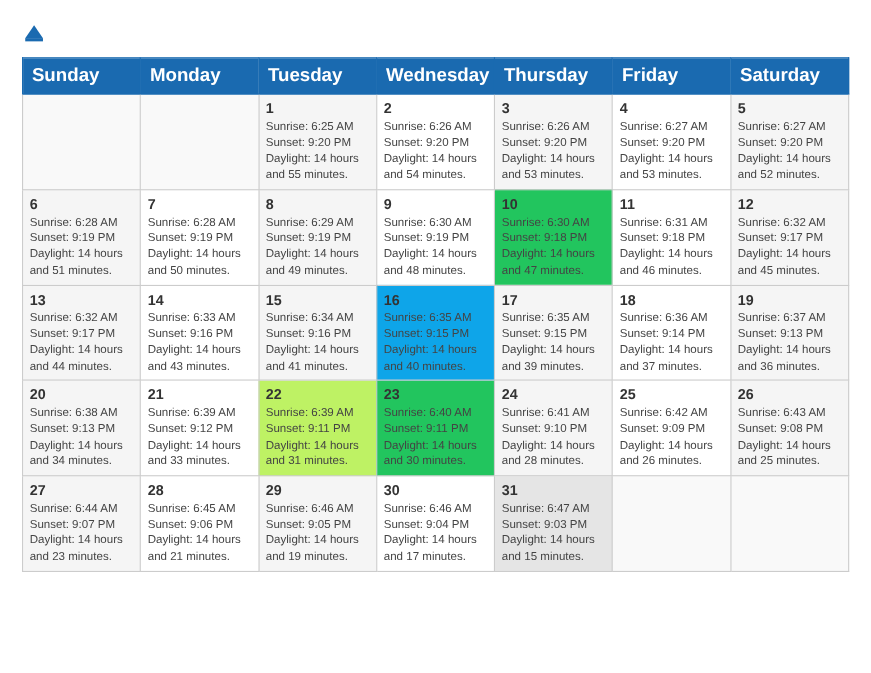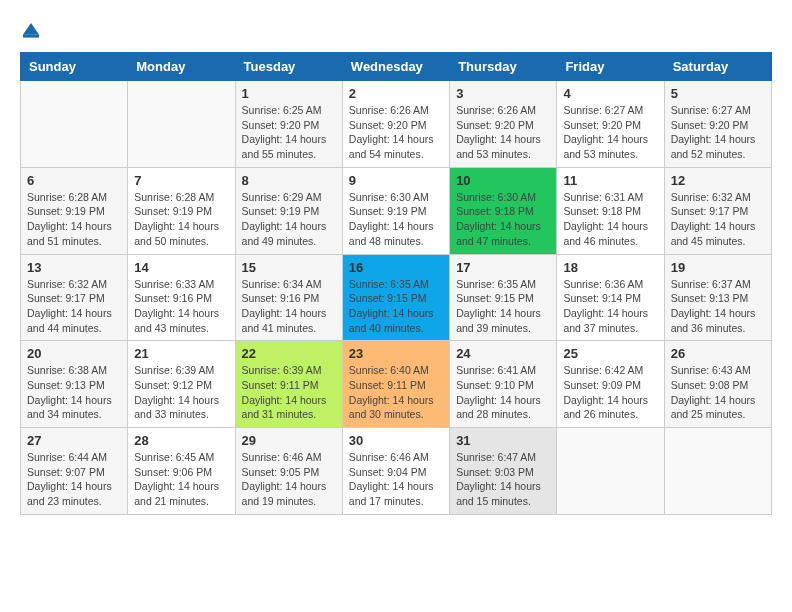--- a/index.html
+++ b/index.html
@@ -40,21 +40,21 @@
     table {
       width: 100%;
       border-collapse: collapse;
       table-layout: fixed;
     }
     th {
       background-color: #1a6ab0;
       color: #fff;
       text-align: left;
       padding: 6px 8px;
-      font-size: 13px;
+      font-size: 17px;
       font-weight: bold;
       border: 1px solid #1a6ab0;
     }
     td {
       border: 1px solid #ccc;
       vertical-align: top;
       padding: 5px 6px;
       font-size: 11px;
       color: #333;
       min-height: 80px;
@@ -299,21 +299,21 @@
           </div>
         </td>
         <td style="background-color: #bef264;">
           <span class="day-number">22</span>
           <div class="day-info">
             <div>Sunrise: 6:39 AM</div>
             <div>Sunset: 9:11 PM</div>
             <div>Daylight: 14 hours and 31 minutes.</div>
           </div>
         </td>
-        <td style="background-color: #fdba74; margin-left: 47px;">
+        <td style="background-color: #22c55e; margin-left: 47px;">
           <span class="day-number">23</span>
           <div class="day-info">
             <div>Sunrise: 6:40 AM</div>
             <div>Sunset: 9:11 PM</div>
             <div>Daylight: 14 hours and 30 minutes.</div>
           </div>
         </td>
         <td style="background-color: rgb(245, 245, 245);">
           <span class="day-number">24</span>
           <div class="day-info">

